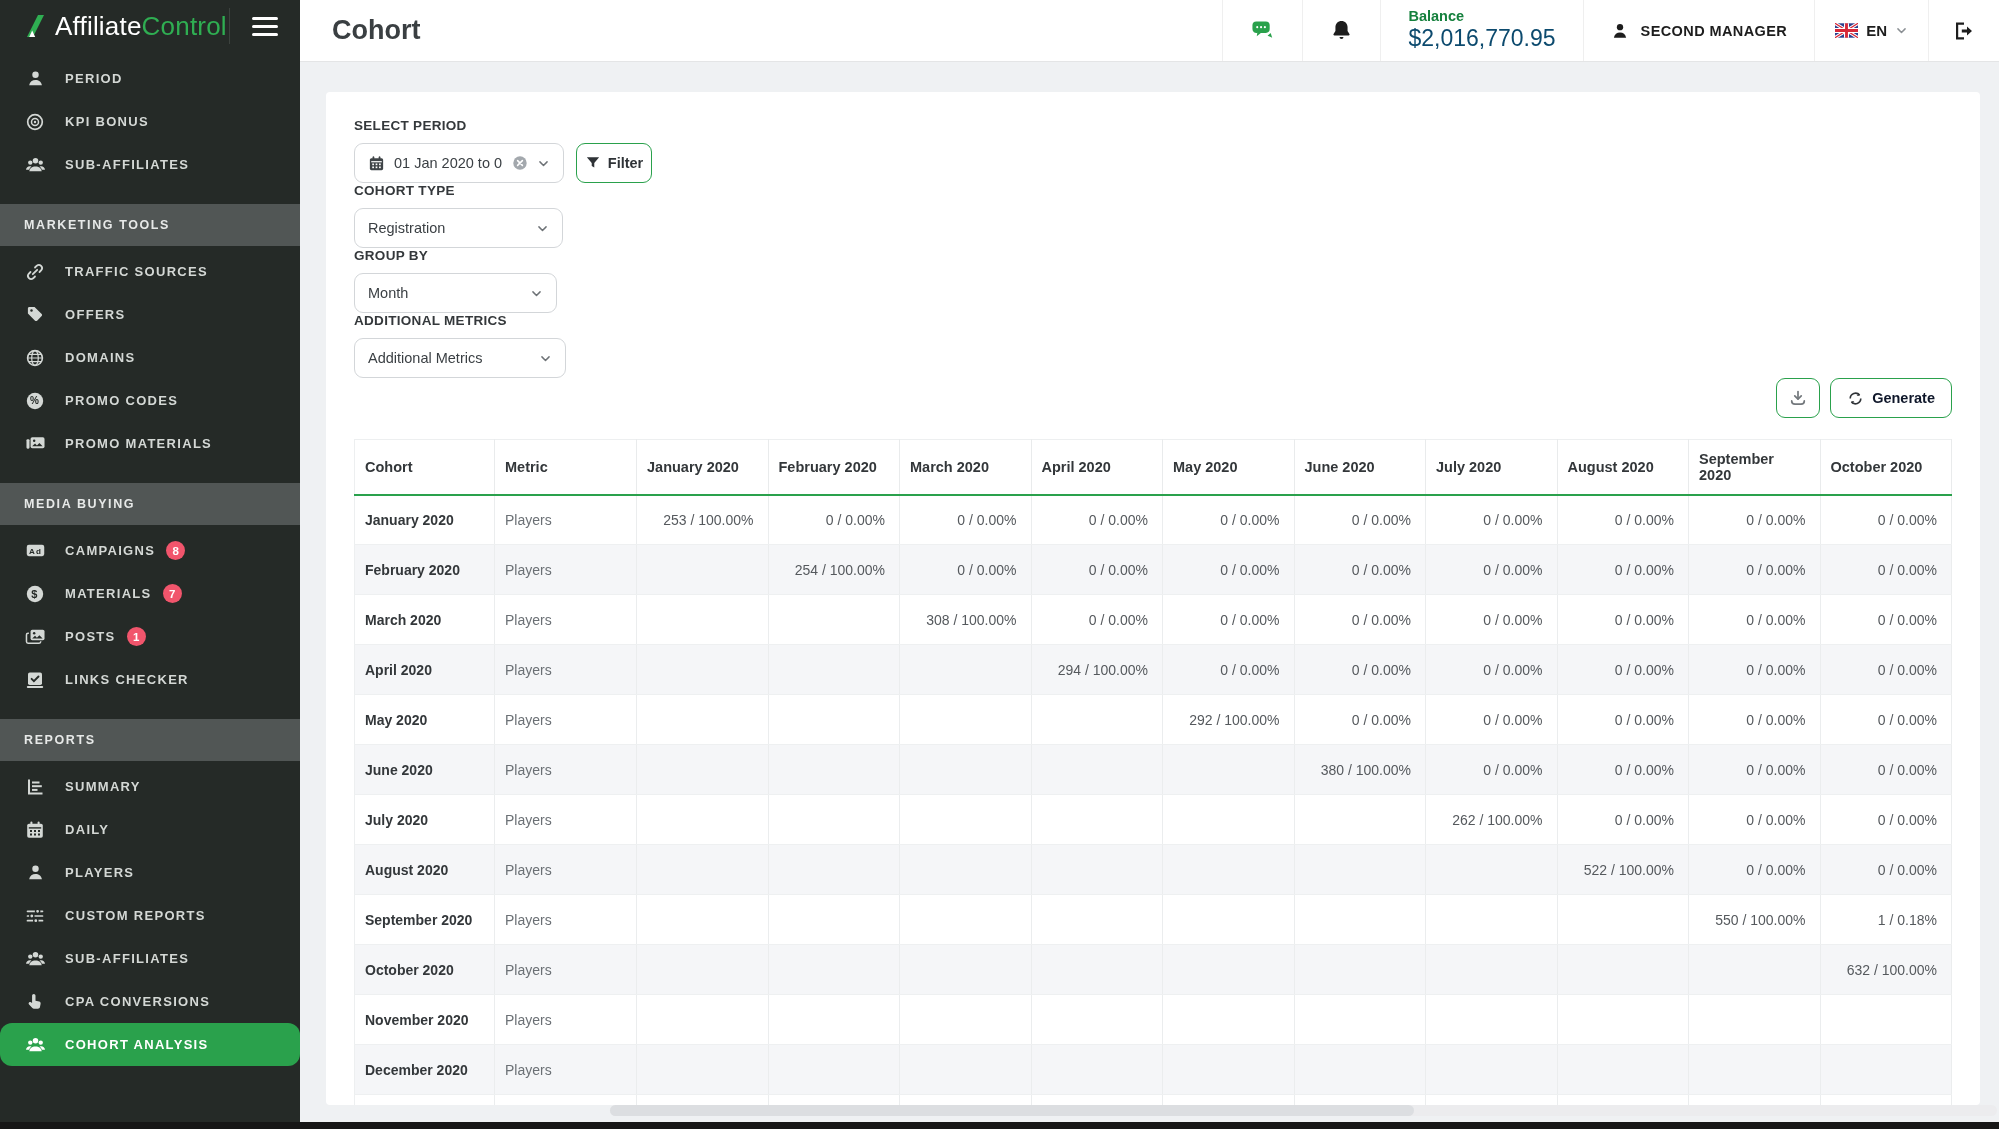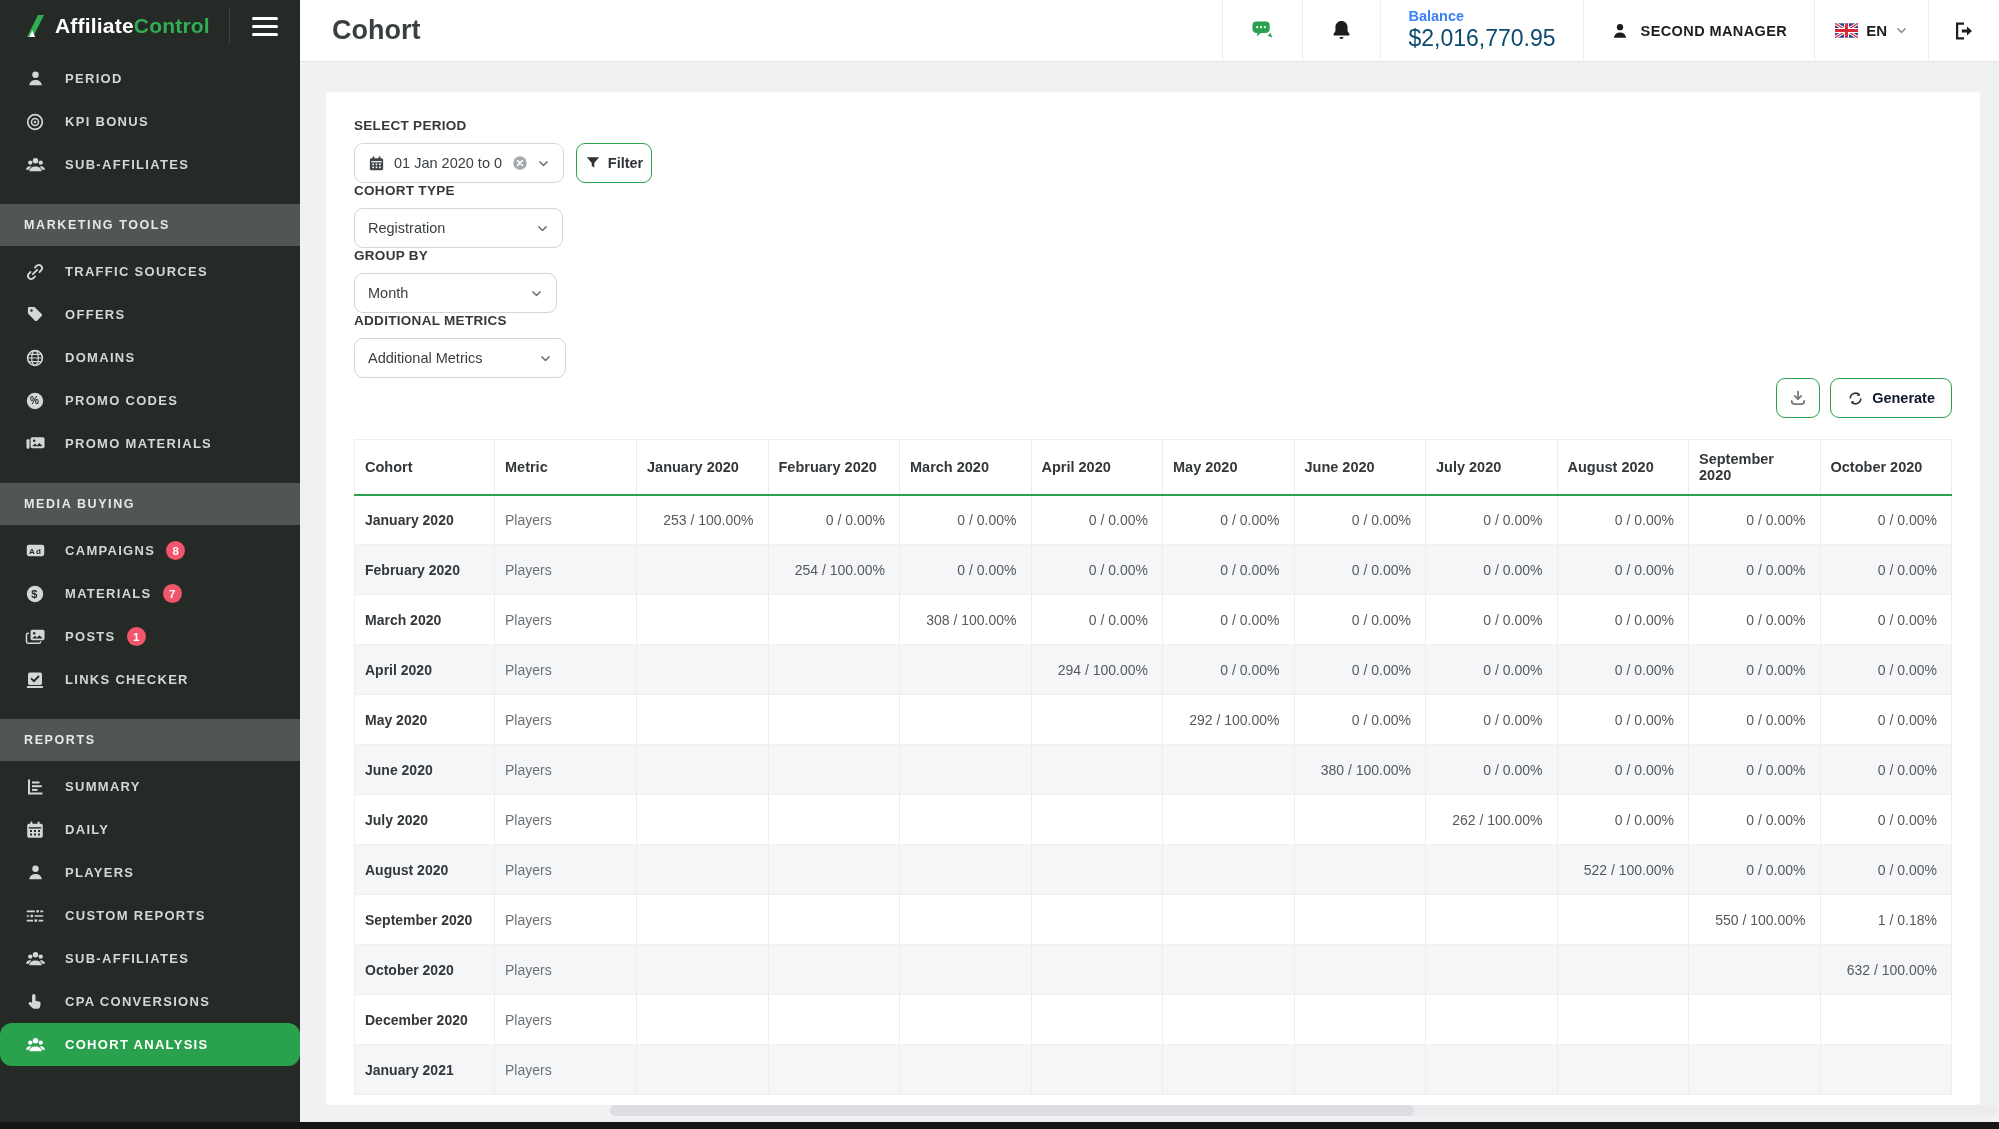--- a/index.html
+++ b/index.html
@@ -4,21 +4,21 @@
 <style>
   * { margin:0; padding:0; box-sizing:border-box; }
   html,body { width:1999px; height:1129px; overflow:hidden; }
   body { font-family:"Liberation Sans", sans-serif; background:#eff1f3; }
   .app { display:flex; width:1999px; height:1122px; }
 
   
   .sidebar { width:300px; flex:0 0 300px; background:#252a27; color:#d4d8d5; display:flex; flex-direction:column; overflow:hidden; }
   .side-header { height:52px; flex:0 0 52px; display:flex; align-items:center; padding-left:24px; }
   .logo { display:flex; align-items:center; gap:7px; flex:1; }
-  .logo-text { font-size:21px; font-weight:bold; color:#fff; letter-spacing:.2px; }
+  .logo-text { font-size:26px; font-weight:normal; color:#fff; letter-spacing:.2px; }
   .logo-text .green { color:#2fae52; }
   .vdiv { width:1px; height:36px; background:#3c423e; }
   .burger { flex:0 0 70px; display:flex; flex-direction:column; align-items:center; gap:5px; cursor:pointer; }
   .burger i { display:block; width:26px; height:3px; border-radius:2px; background:#fff; }
   .nav { padding-top:5px; }
   .nav-item { height:43px; display:flex; align-items:center; padding-left:24px; font-size:13px; font-weight:bold; letter-spacing:1.3px; cursor:pointer; }
   .nav-item .icon { width:22px; margin-right:19px; display:flex; justify-content:center; }
   .nav-item.active { background:#2aa14c; color:#fff;border-radius:12px; }
   .nav-band { height:42px; margin:18px 0 4px 0; background:#515655; color:#e7e9e8; display:flex; align-items:center; padding-left:24px; font-size:12.5px; font-weight:bold; letter-spacing:1.6px; }
   .badge { margin-left:11px; min-width:19px; height:19px; border-radius:10px; background:#f1556c; color:#fff; font-size:11.5px; letter-spacing:0; display:flex; align-items:center; justify-content:center; padding:0 5px; }
@@ -26,21 +26,21 @@
 
   
   .main { flex:1; display:flex; flex-direction:column; position:relative; background:#eff1f3; min-width:0; }
   .topbar { height:62px; flex:0 0 62px; background:#fff; border-bottom:1px solid #e4e5e6; display:flex; align-items:stretch; }
   .page-title { align-self:center; margin-left:32px; font-size:27px; color:#3a3f42; }
   .tb-right { margin-left:auto; display:flex; align-items:stretch; }
   .tb-item { display:flex; align-items:center; padding:0 27px; border-left:1px solid #efefef; cursor:pointer; }
   .tb-chat { color:#2aa14c; }
   .tb-bell { color:#1d1d1d; }
   .balance-box { display:flex; flex-direction:column; justify-content:center; line-height:1.2; }
-  .balance-label { color:#3b82f6; font-weight:bold; font-size:14.5px; }
+  .balance-label { color:#15803d; font-weight:bold; font-size:14.5px; }
   .balance-value { color:#0c4a6e; font-size:23px; }
   .tb-user { gap:12px; color:#1d1d1d; font-size:14.5px; font-weight:bold; letter-spacing:.4px; }
   .tb-lang { gap:8px; font-size:15px; font-weight:bold; color:#1d1d1d; padding:0 20px; }
   .tb-lang .chev { color:#8a8f93; }
   .tb-logout { color:#1d1d1d; padding:0 24px; }
 
   
   .content { flex:1; position:relative; }
   .card { position:absolute; left:26px; right:19px; top:30px; bottom:17px; background:#fff; border-radius:4px; padding:26px 28px; overflow:hidden; }
 
@@ -657,20 +657,34 @@
                   <td class="c-val"></td>
                   <td class="c-val"></td>
                   <td class="c-val"></td>
                   <td class="c-val"></td>
                   <td class="c-val"></td>
                   <td class="c-val"></td>
                   <td class="c-val"></td>
                   <td class="c-val">632 / 100.00%</td>
                 </tr>
                 <tr>
+                  <td class="c-cohort">November 2020</td>
+                  <td class="c-metric">Players</td>
+                  <td class="c-val"></td>
+                  <td class="c-val"></td>
+                  <td class="c-val"></td>
+                  <td class="c-val"></td>
+                  <td class="c-val"></td>
+                  <td class="c-val"></td>
+                  <td class="c-val"></td>
+                  <td class="c-val"></td>
+                  <td class="c-val"></td>
+                  <td class="c-val"></td>
+                </tr>
+                <tr>
                   <td class="c-cohort">December 2020</td>
                   <td class="c-metric">Players</td>
                   <td class="c-val"></td>
                   <td class="c-val"></td>
                   <td class="c-val"></td>
                   <td class="c-val"></td>
                   <td class="c-val"></td>
                   <td class="c-val"></td>
                   <td class="c-val"></td>
                   <td class="c-val"></td>

